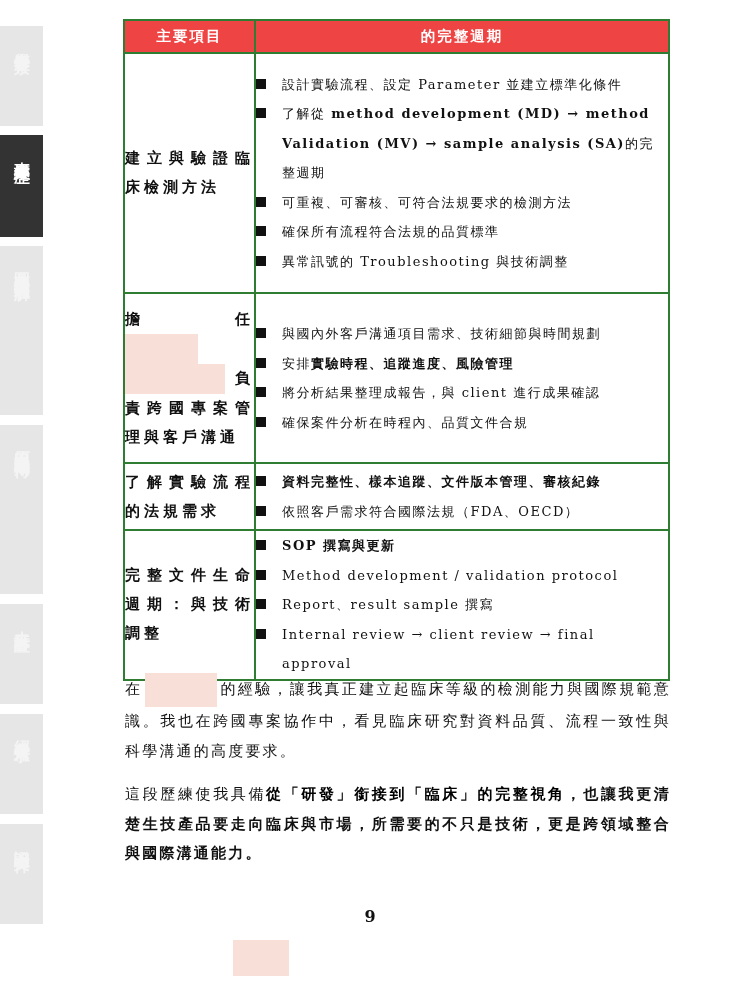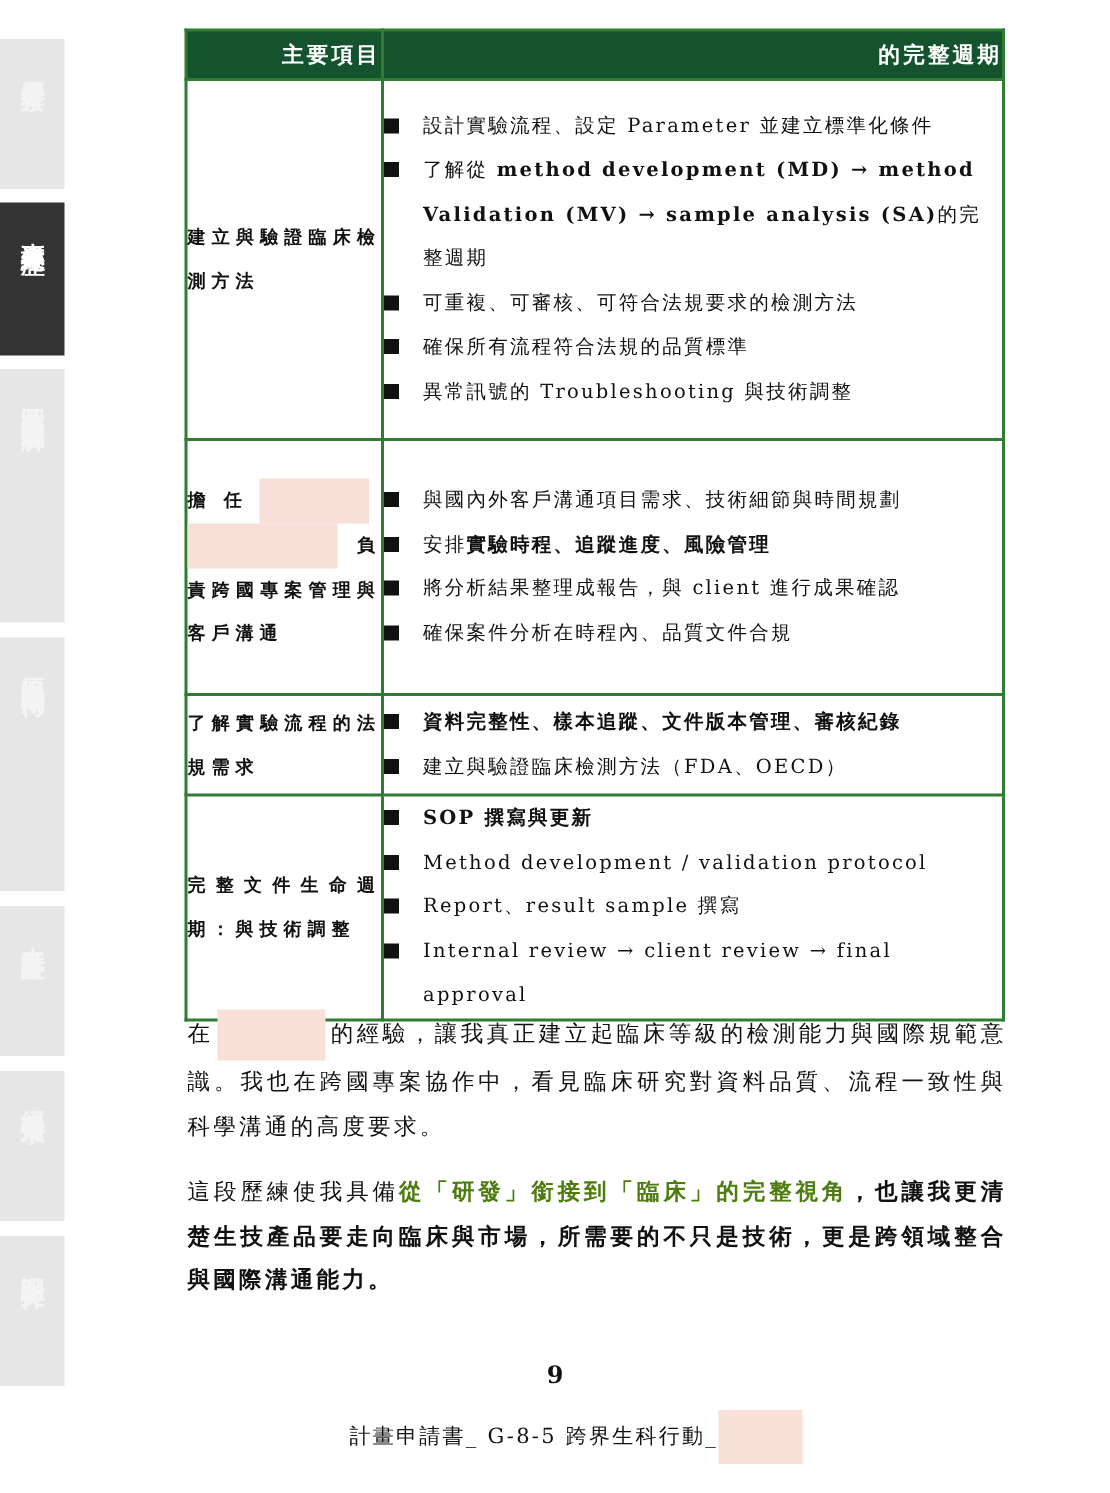--- a/index.html
+++ b/index.html
@@ -19,46 +19,46 @@
   }
   .side-tab.active .tab-label { color:#ffffff; }
 
   .doc-table {
     position:absolute; left:123px; top:19px; width:547px;
     border-collapse:collapse; table-layout:fixed;
     border:2px solid #2e7d32;
   }
   .doc-table th, .doc-table td { border:2px solid #2e7d32; }
   .doc-table th {
-    background:#14532d; color:#fff; font-size:14.5px; font-weight:bold;
-    height:31px; padding:0; letter-spacing:2px;text-align:right;
+    background:#ef4444; color:#fff; font-size:14.5px; font-weight:bold;
+    height:31px; padding:0; letter-spacing:2px;
   }
   .doc-table td { vertical-align:middle; padding:0; }
   .col-left { width:131px; }
   .left-cell {
-    padding:0 6px 0 8px; font-weight:bold; font-size:12px; line-height:29px;
+    padding:0 6px 0 8px; font-weight:bold; font-size:15px; line-height:29px;
     letter-spacing:4px; text-align:justify;
   }
   .right-cell { padding:4px 8px 4px 10px; }
   ul.bullets { list-style:none; margin:0; padding:0; }
   ul.bullets li {
     position:relative; padding-left:26px; font-size:13px; line-height:29.5px;
     letter-spacing:1.5px;
   }
   ul.bullets li::before {
     content:""; position:absolute; left:0; top:9px; width:10px; height:10px; background:#111;
   }
   .b { font-weight:bold; }
   .redact { display:inline-block; background:#f8e0d8; vertical-align:middle; }
 
   .para {
     position:absolute; left:125px; width:546px; font-size:15px; line-height:29.5px;
     letter-spacing:2.2px; text-align:justify;
   }
-  .para .red { color:#4d7c0f; font-weight:bold; }
+  .para .red { color:#000000; font-weight:bold; }
   .page-number {
     position:absolute; left:0; width:740px; top:907px; text-align:center;
     font-weight:bold; font-size:16px;
   }
   .footer {
     position:absolute; left:233px; top:940px; font-size:14px; letter-spacing:1.5px;
     display:flex; align-items:center;
   }
 </style>
 </head>
@@ -126,21 +126,21 @@
           <li>將分析結果整理成報告，與 client 進行成果確認</li>
           <li>確保案件分析在時程內、品質文件合規</li>
         </ul>
       </td>
     </tr>
     <tr style="height:67px;">
       <td class="left-cell">了解實驗流程的法規需求</td>
       <td class="right-cell">
         <ul class="bullets">
           <li class="b">資料完整性、樣本追蹤、文件版本管理、審核紀錄</li>
-          <li>建立與驗證臨床檢測方法（FDA、OECD）</li>
+          <li>依照客戶需求符合國際法規（FDA、OECD）</li>
         </ul>
       </td>
     </tr>
     <tr style="height:121px;">
       <td class="left-cell">完整文件生命週期：與技術調整</td>
       <td class="right-cell">
         <ul class="bullets">
           <li class="b">SOP 撰寫與更新</li>
           <li>Method development / validation protocol</li>
           <li>Report、result sample 撰寫</li>
@@ -153,15 +153,14 @@
 
 <p class="para" style="top:673px;margin:0;">
   <span>在</span><span class="redact" style="width:72px;height:34px;margin:0 3px;"></span><span>的經驗，讓我真正建立起臨床等級的檢測能力與國際規範意識。我也在跨國專案協作中，看見臨床研究對資料品質、流程一致性與科學溝通的高度要求。</span>
 </p>
 <p class="para" style="top:780px;margin:0;">
   <span>這段歷練使我具備</span><span class="red">從「研發」銜接到「臨床」的完整視角</span><span class="b">，也讓我更清楚生技產品要走向臨床與市場，所需要的不只是技術，更是跨領域整合與國際溝通能力。</span>
 </p>
 
 <div class="page-number">9</div>
 <div class="footer">
-  <span>計畫申請書_ G-8-5 跨界生科行動_</span>
   <span class="redact" style="width:56px;height:36px;"></span>
 </div>
 
 </body></html>

